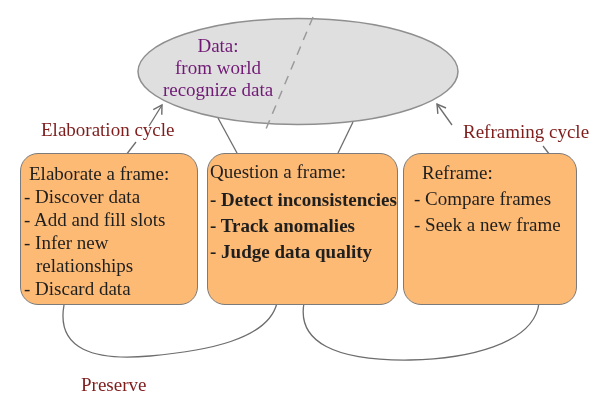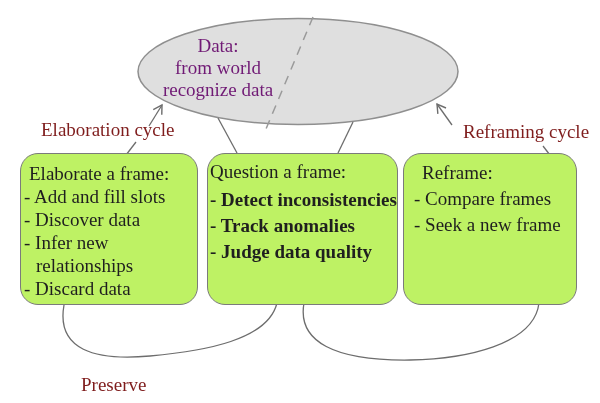--- a/index.html
+++ b/index.html
@@ -7,21 +7,21 @@
     position:relative;width:600px;height:403px;background:#ffffff;overflow:hidden;
     font-family:"Liberation Serif","DejaVu Serif",serif;
   }
   .layer{position:absolute;left:0;top:0;width:600px;height:403px;}
   .etext{
     position:absolute;text-align:center;font-size:19px;line-height:22px;color:#701a75;
   }
   .eleft{left:144px;top:35px;width:148px;}
   .eright{left:301px;top:35px;width:160px;}
   .box{
-    position:absolute;box-sizing:border-box;background:#bef264;
+    position:absolute;box-sizing:border-box;background:#fdba74;
     border:1.6px solid #7b7b7b;border-radius:18px;
     font-size:19px;color:#1f1f1f;
   }
   .box-elaborate{left:20px;top:153px;width:178px;height:152px;padding:8px 4px 0 3px;line-height:23px;}
   .box-question{left:207px;top:153px;width:191px;height:152px;padding:5px 0 12px 2px;line-height:26px;}
   .box-reframe{left:403px;top:153px;width:174px;height:152px;padding:6px 4px 16px 10px;line-height:26px;}
   .box-elaborate .btitle{margin-left:5px;}
   .box-reframe .btitle{margin-left:8px;}
   .box-question .btitle{margin-bottom:2px;}
   .bitem{padding-left:12px;text-indent:-12px;}
@@ -63,22 +63,22 @@
   </svg>
 
   <div class="etext eleft">
     <div>Data:</div>
     <div>from world</div>
     <div>recognize data</div>
   </div>
 
   <div class="box box-elaborate">
     <div class="btitle">Elaborate a frame:</div>
+    <div class="bitem">- Discover data</div>
     <div class="bitem">- Add and fill slots</div>
-    <div class="bitem">- Discover data</div>
     <div class="bitem">- Infer new relationships</div>
     <div class="bitem">- Discard data</div>
   </div>
 
   <div class="box box-question">
     <div class="btitle">Question a frame:</div>
     <div class="bitem">- Detect inconsistencies</div>
     <div class="bitem">- Track anomalies</div>
     <div class="bitem">- Judge data quality</div>
   </div>

